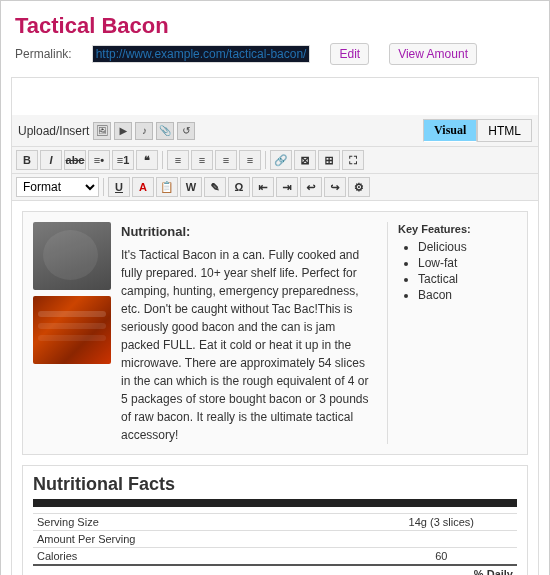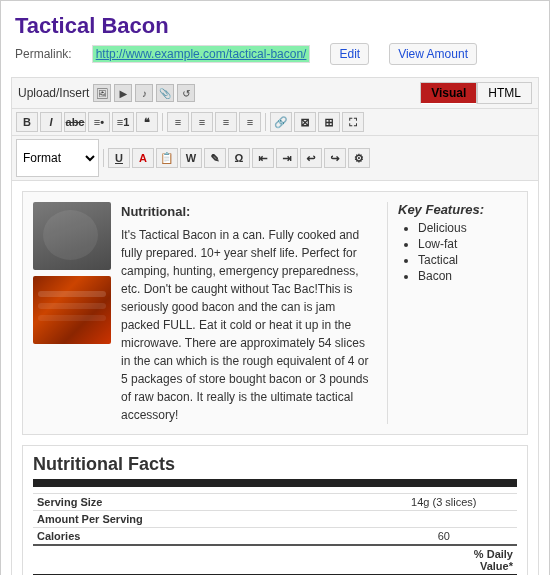--- a/index.html
+++ b/index.html
@@ -2,63 +2,63 @@
 <html><head>
   <meta charset="utf-8">
   <style>
     * { box-sizing: border-box; margin: 0; padding: 0; }
     body { font-family: Arial, sans-serif; font-size: 13px; background: #f1f1f1; color: #333; }
 
     .page-wrapper { width: 550px; min-height: 575px; background: #fff; border: 1px solid #ccc; }
 
     
     .page-header { padding: 12px 14px 4px; }
-    .page-title { font-size: 22px; font-weight: bold; color: #4c1d95; margin-bottom: 4px; }
+    .page-title { font-size: 22px; font-weight: bold; color: #be185d; margin-bottom: 4px; }
     .permalink-row { display: flex; align-items: center; gap: 20px; font-size: 12px; color: #555; margin-bottom: 8px; }
-    .permalink-url { color: #2271b1; text-decoration: underline; font-size: 12px; max-width: 260px; overflow: hidden; text-overflow: ellipsis; white-space: nowrap; background: #86efac; padding: 1px 3px; border: 1px solid #ddd; }
-    .btn { display: inline-block; padding: 3px 8px; font-size: 12px; background: #f7f7f7; border: 1px solid #ccc; border-radius: 3px; cursor: pointer; color: #1d4ed8; }
+    .permalink-url { color: #2271b1; font-size: 12px; max-width: 260px; overflow: hidden; text-overflow: ellipsis; white-space: nowrap; background: #0f172a; padding: 1px 3px; border: 1px solid #ddd; }
+    .btn { display: inline-block; padding: 3px 8px; font-size: 12px; background: #f7f7f7; border: 1px solid #ccc; border-radius: 3px; cursor: pointer; color: #a21caf; }
 
     
     .editor-area { border: 1px solid #ddd; margin: 0 10px 10px; }
-    .editor-tabs { display: flex; justify-content: space-between; align-items: center; background: #f5f5f5; border-bottom: 1px solid #ddd; padding: 4px 6px; }
+    .editor-tabs { display: flex; justify-content: space-between; align-items: center; background: #f5f5f5; border-bottom: 1px solid #ddd; padding: 4px 6px; margin-top: 37px; }
     .upload-section { display: flex; align-items: center; gap: 4px; font-size: 12px; }
     .upload-icons { display: flex; gap: 3px; }
     .icon-btn { width: 18px; height: 18px; background: #e0e0e0; border: 1px solid #bbb; cursor: pointer; display: inline-flex; align-items: center; justify-content: center; font-size: 10px; color: #444; }
     .view-tabs { display: flex; gap: 0; }
     .view-tab { padding: 3px 10px; font-size: 12px; background: #f5f5f5; border: 1px solid #ccc; cursor: pointer; }
-    .view-tab.active { background: #b91c1c; border-bottom-color: #fff; font-weight: bold; }
+    .view-tab.active { background: #7dd3fc; border-bottom-color: #fff; font-weight: bold; font-family: Liberation Serif, serif; }
 
     
     .toolbar { background: #f5f5f5; border-bottom: 1px solid #ddd; padding: 3px 4px; display: flex; flex-wrap: wrap; gap: 2px; align-items: center; }
     .tb-btn { width: 22px; height: 20px; background: #f0f0f0; border: 1px solid #ccc; cursor: pointer; display: inline-flex; align-items: center; justify-content: center; font-size: 11px; font-weight: bold; color: #333; }
     .tb-sep { width: 1px; height: 18px; background: #ccc; margin: 0 2px; }
-    .tb-select { font-size: 12px; border: 1px solid #ccc; background: #fff; padding: 1px 2px; height: 38px; }
+    .tb-select { font-size: 12px; border: 1px solid #ccc; background: #fff; padding: 1px 2px; height: 20px; }
 
     
     .editor-content { padding: 10px; background: #fff; }
 
     
     .product-box { display: flex; gap: 10px; border: 1px solid #ddd; padding: 10px; margin-bottom: 10px; background: #fafafa; }
     .product-images { display: flex; flex-direction: column; gap: 6px; }
 
     .product-description { flex: 1; font-size: 12px; line-height: 1.5; }
     .product-description strong { font-size: 13px; }
 
     .key-features { width: 130px; font-size: 12px; border-left: 1px solid #ddd; padding-left: 10px; }
-    .key-features strong { font-size: 13px; font-style: italic; }
+    .key-features strong { font-size: 11px; }
     .key-features ul { margin-top: 4px; margin-left: 20px; }
     .key-features ul li { margin-bottom: 2px; }
 
     
     .nutrition-section { border: 1px solid #ddd; padding: 8px 10px; font-size: 12px; }
     .nutrition-title { font-size: 18px; font-weight: bold; border-bottom: 8px solid #222; padding-bottom: 4px; margin-bottom: 6px; }
     .nutrition-table { width: 100%; border-collapse: collapse; }
     .nutrition-table td { padding: 2px 4px; border-top: 1px solid #ddd; font-size: 11px; }
     .nutrition-table tr.thick-top td { border-top: 4px solid #222; }
-    .nutrition-table .label { font-weight: bold; }
+    .nutrition-table .label { font-weight: normal; }
     .nutrition-table .value { text-align: center; }
     .nutrition-table .pct { text-align: right; width: 50px; }
     .nutrition-header-row td { font-weight: bold; font-size: 11px; border-top: 2px solid #555; }
 
     
     .can-image { width: 78px; height: 68px; background: linear-gradient(160deg, #7a7a7a, #4a4a4a); position: relative; border-radius: 2px; }
     .can-image::before { content: ''; position: absolute; top: 8px; left: 10px; width: 55px; height: 50px; background: rgba(255,255,255,0.08); border-radius: 50%; }
     .bacon-image { width: 78px; height: 68px; background: linear-gradient(135deg, #8B2500, #CC4400, #8B2500, #CC3300); border-radius: 2px; position: relative; }
     .bacon-image::after { content: ''; position: absolute; top: 15px; left: 5px; right: 5px; height: 6px; background: rgba(255,255,255,0.15); border-radius: 3px; box-shadow: 0 12px 0 rgba(255,255,255,0.1), 0 24px 0 rgba(255,255,255,0.08); }
   </style>

